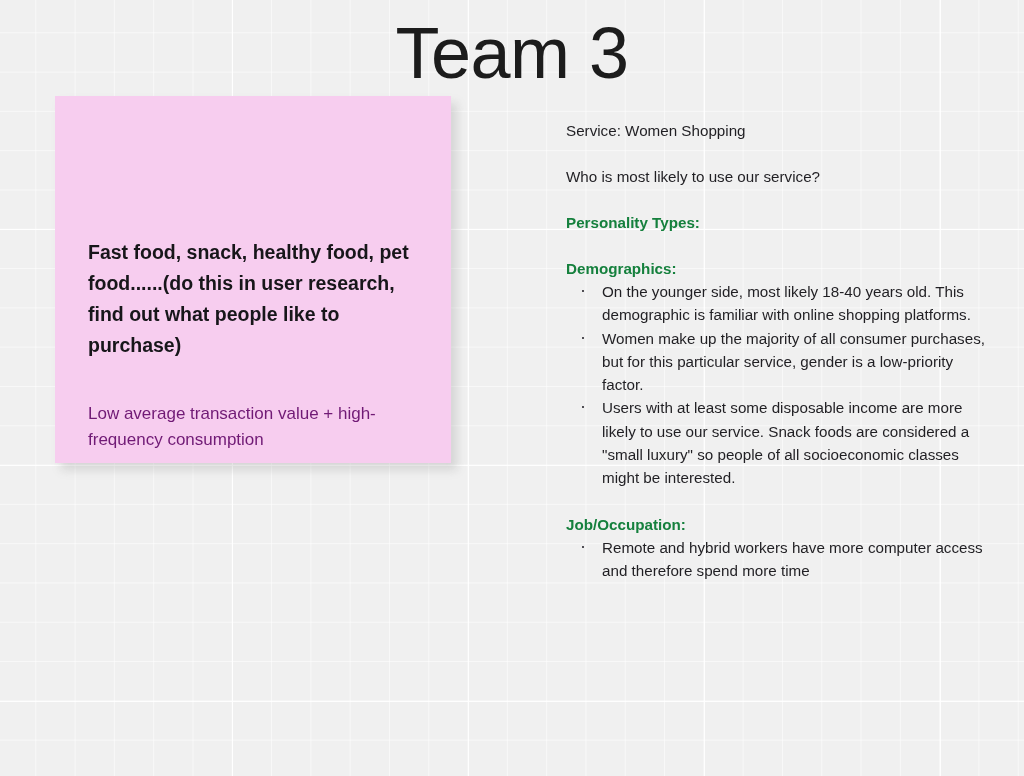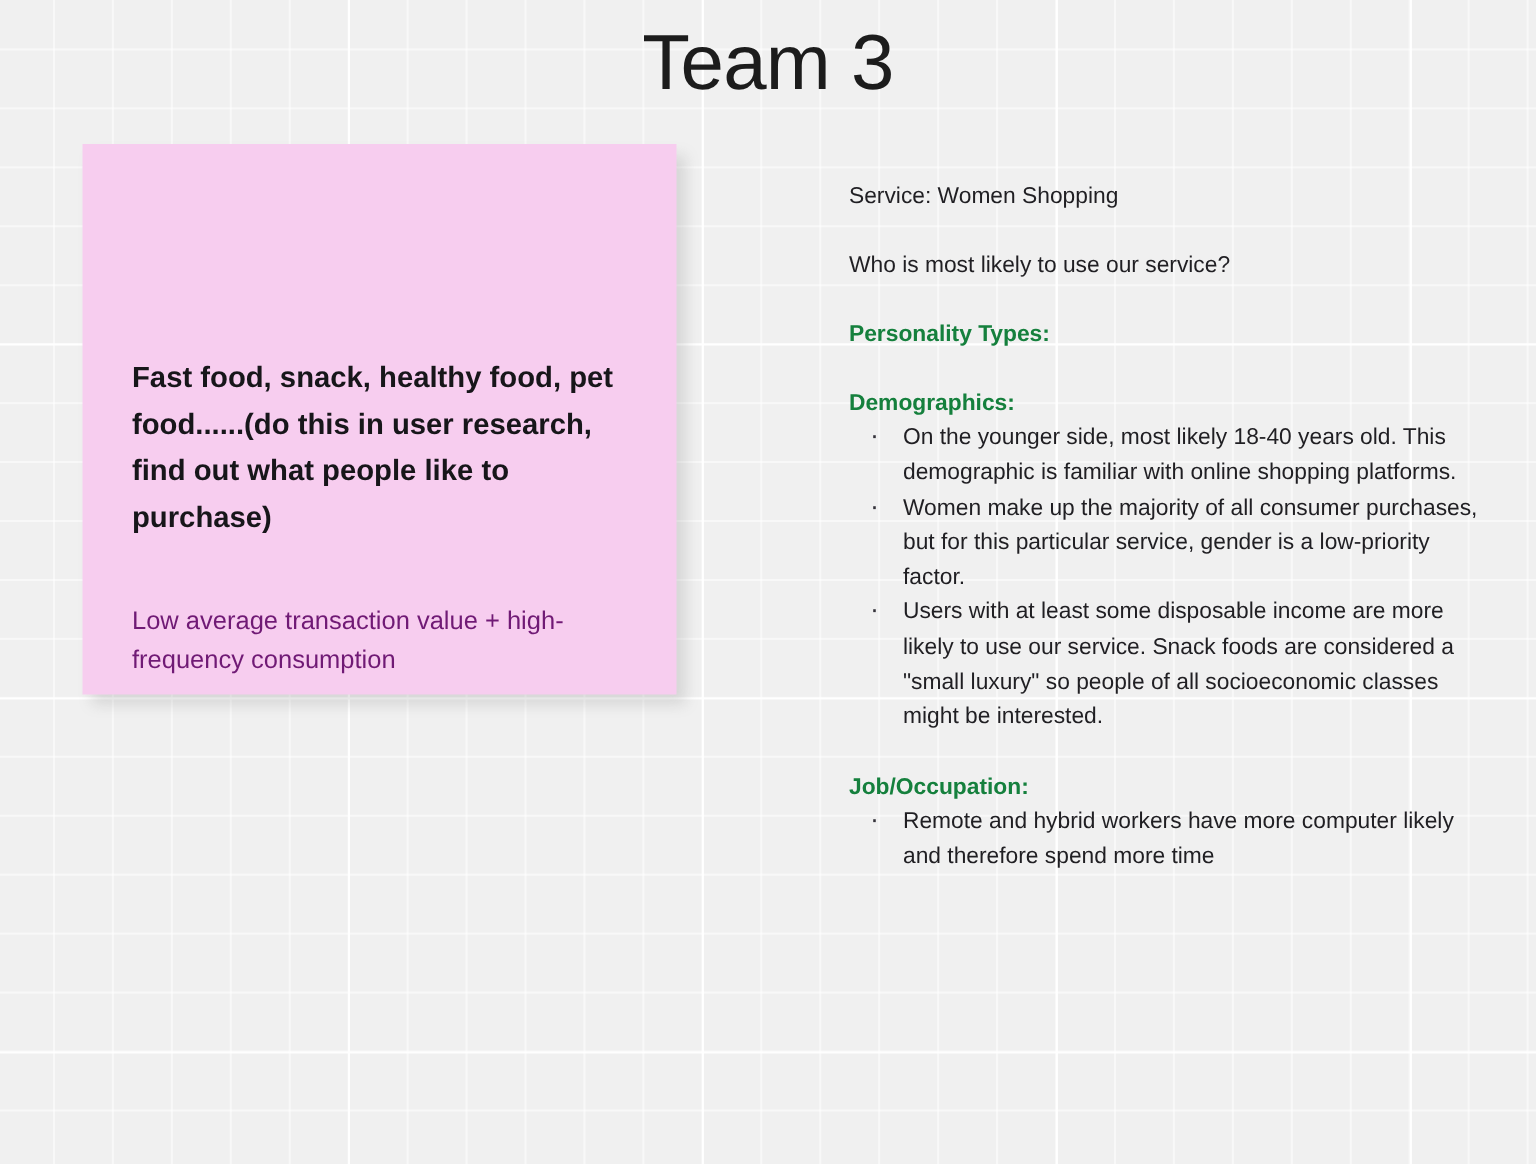--- a/index.html
+++ b/index.html
@@ -33,21 +33,21 @@
     background-position: -4px -7px, -4px -7px, -4px -7px, -4px -7px;
   }
 
   
   #page-title {
     position: absolute;
     top: 14px;
     left: 0;
     width: 1024px;
     text-align: center;
-    font-size: 52px;
+    font-size: 72px;
     font-weight: 300;
     letter-spacing: -0.5px;
     color: #1c1c1c;
     line-height: 1.1;
     white-space: nowrap;
   }
 
   
   #sticky-note {
     position: absolute;
@@ -150,15 +150,15 @@
   <p class="section-heading">Demographics:</p>
   <ul class="bullets">
     <li>On the younger side, most likely 18-40 years old. This demographic is familiar with online shopping platforms.</li>
     <li>Women make up the majority of all consumer purchases, but for this particular service, gender is a low-priority factor.</li>
     <li>Users with at least some disposable income are more likely to use our service. Snack foods are considered a "small luxury" so people of all socioeconomic classes might be interested.</li>
   </ul>
   <div class="spacer-line"></div>
 
   <p class="section-heading">Job/Occupation:</p>
   <ul class="bullets">
-    <li>Remote and hybrid workers have more computer likely and therefore spend more time</li>
+    <li>Remote and hybrid workers have more computer access and therefore spend more time</li>
   </ul>
 </div>
 
 </body></html>

